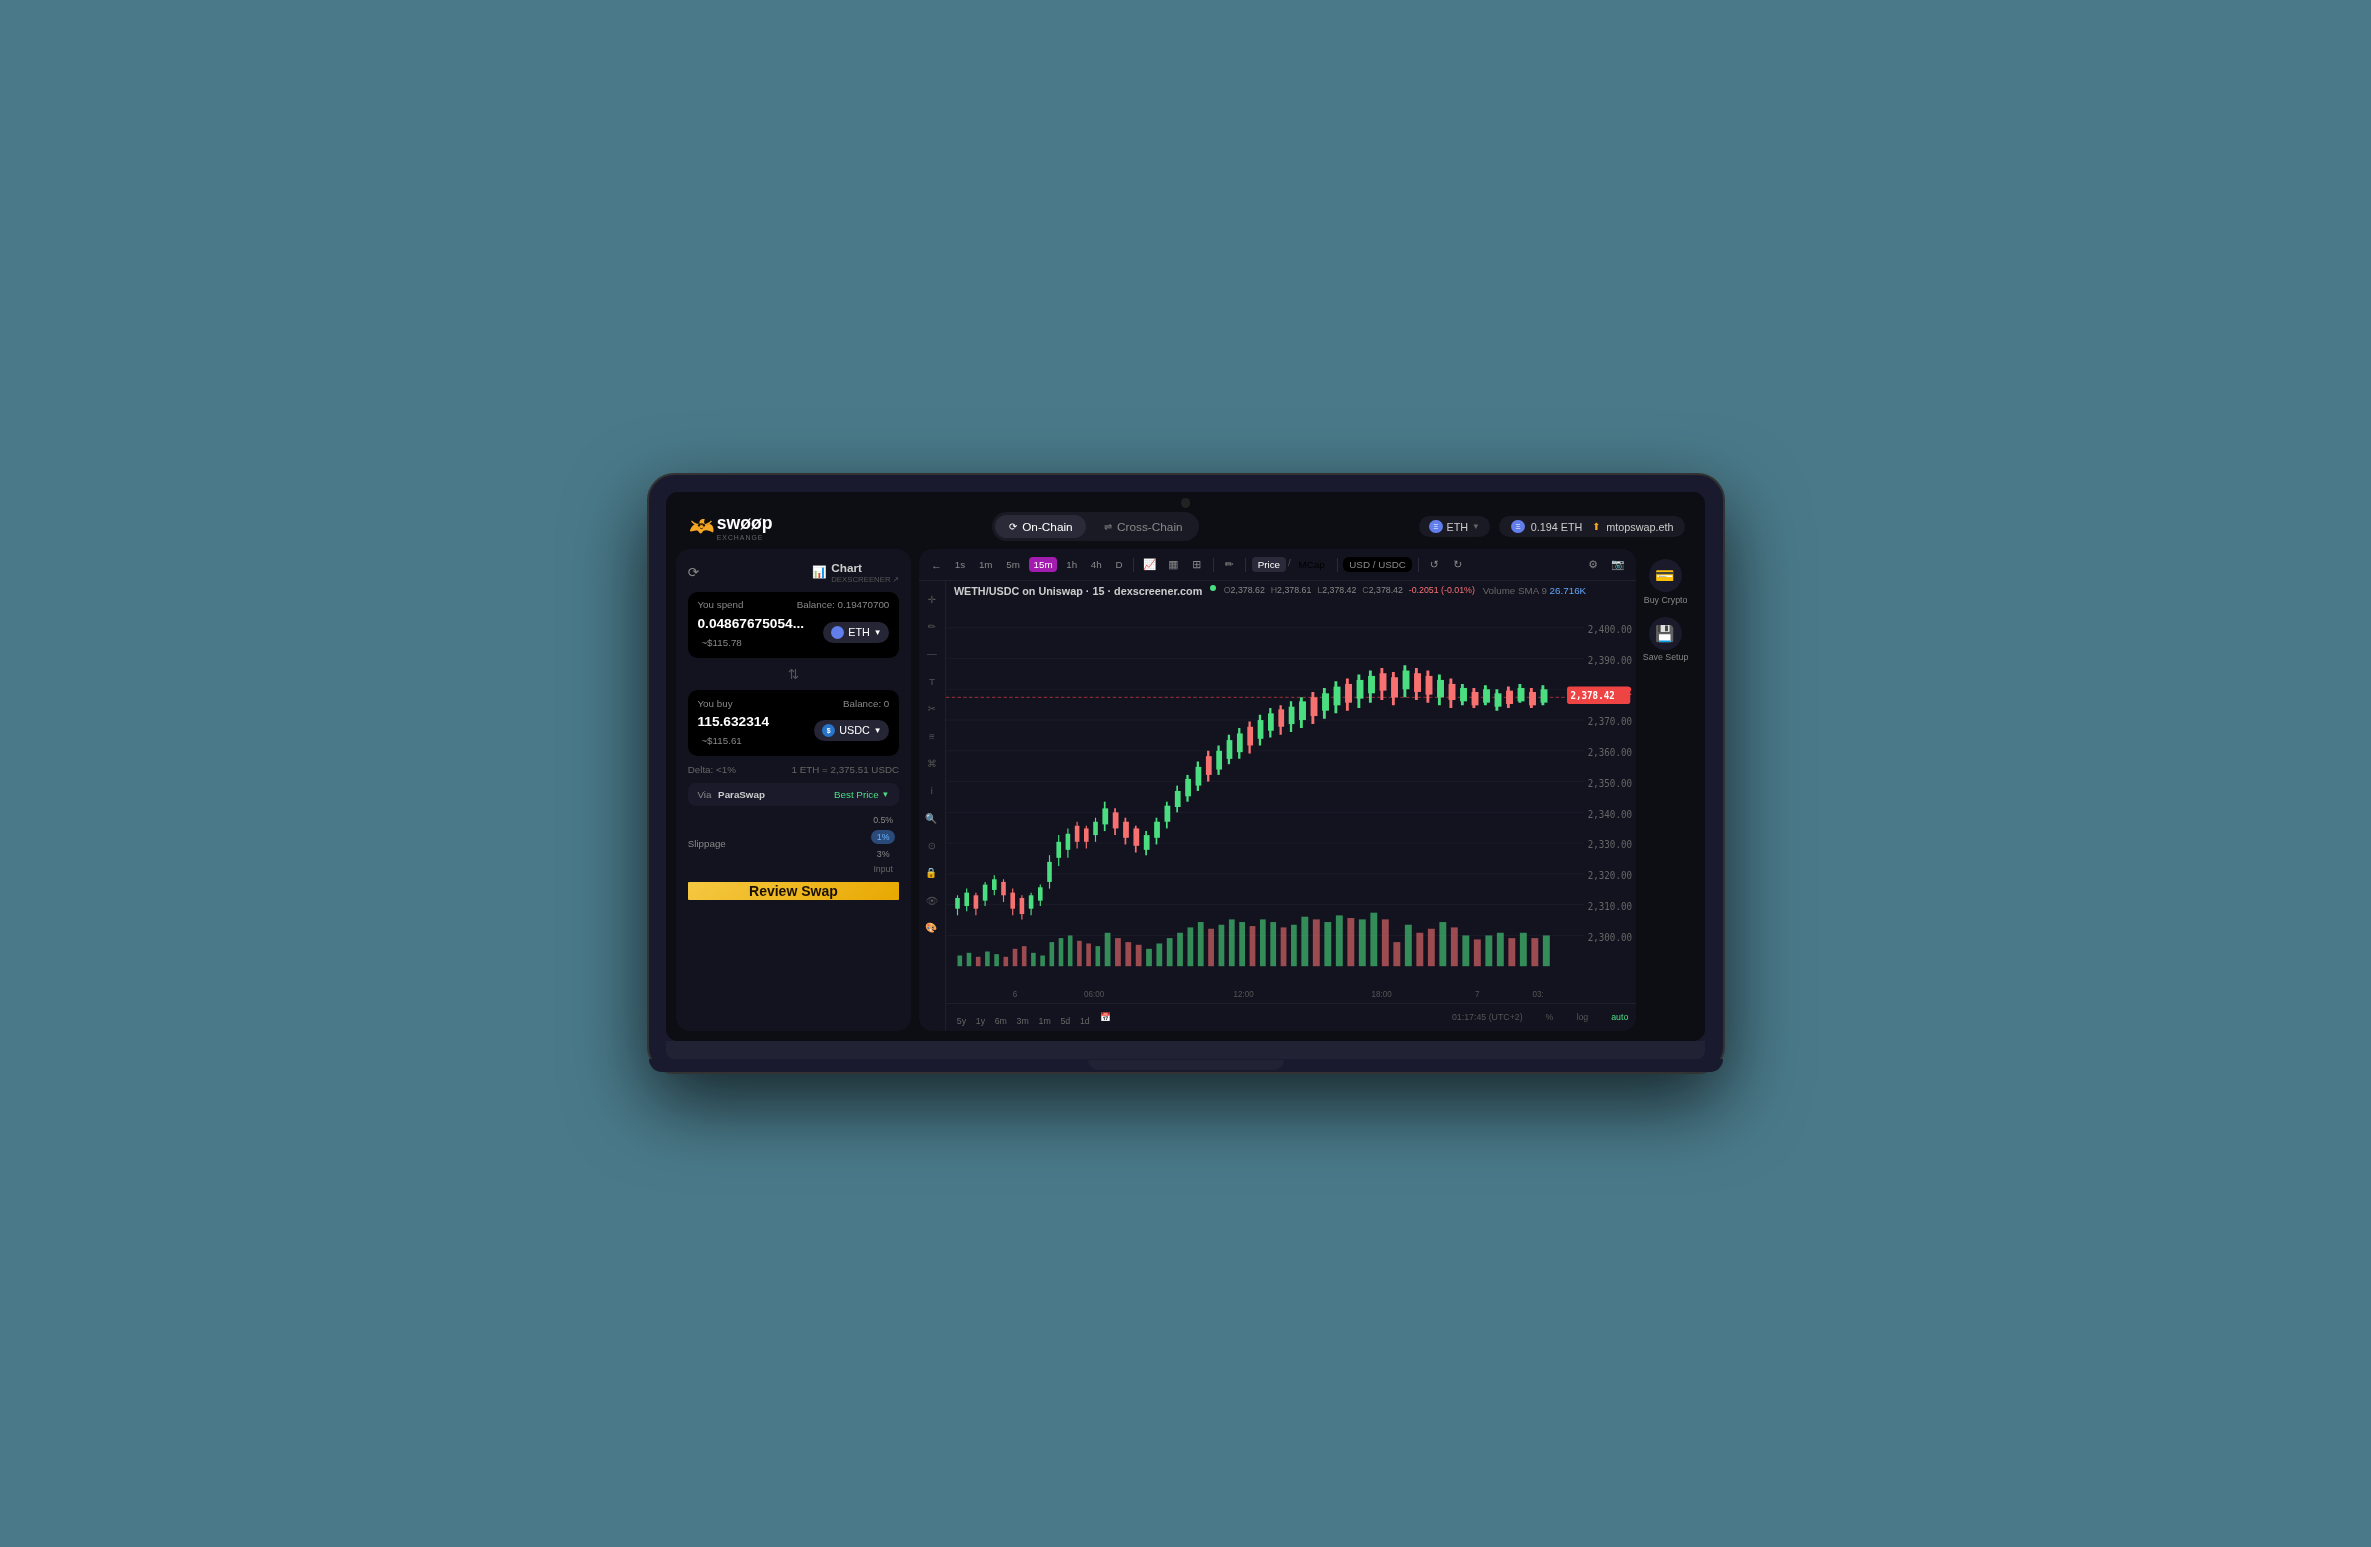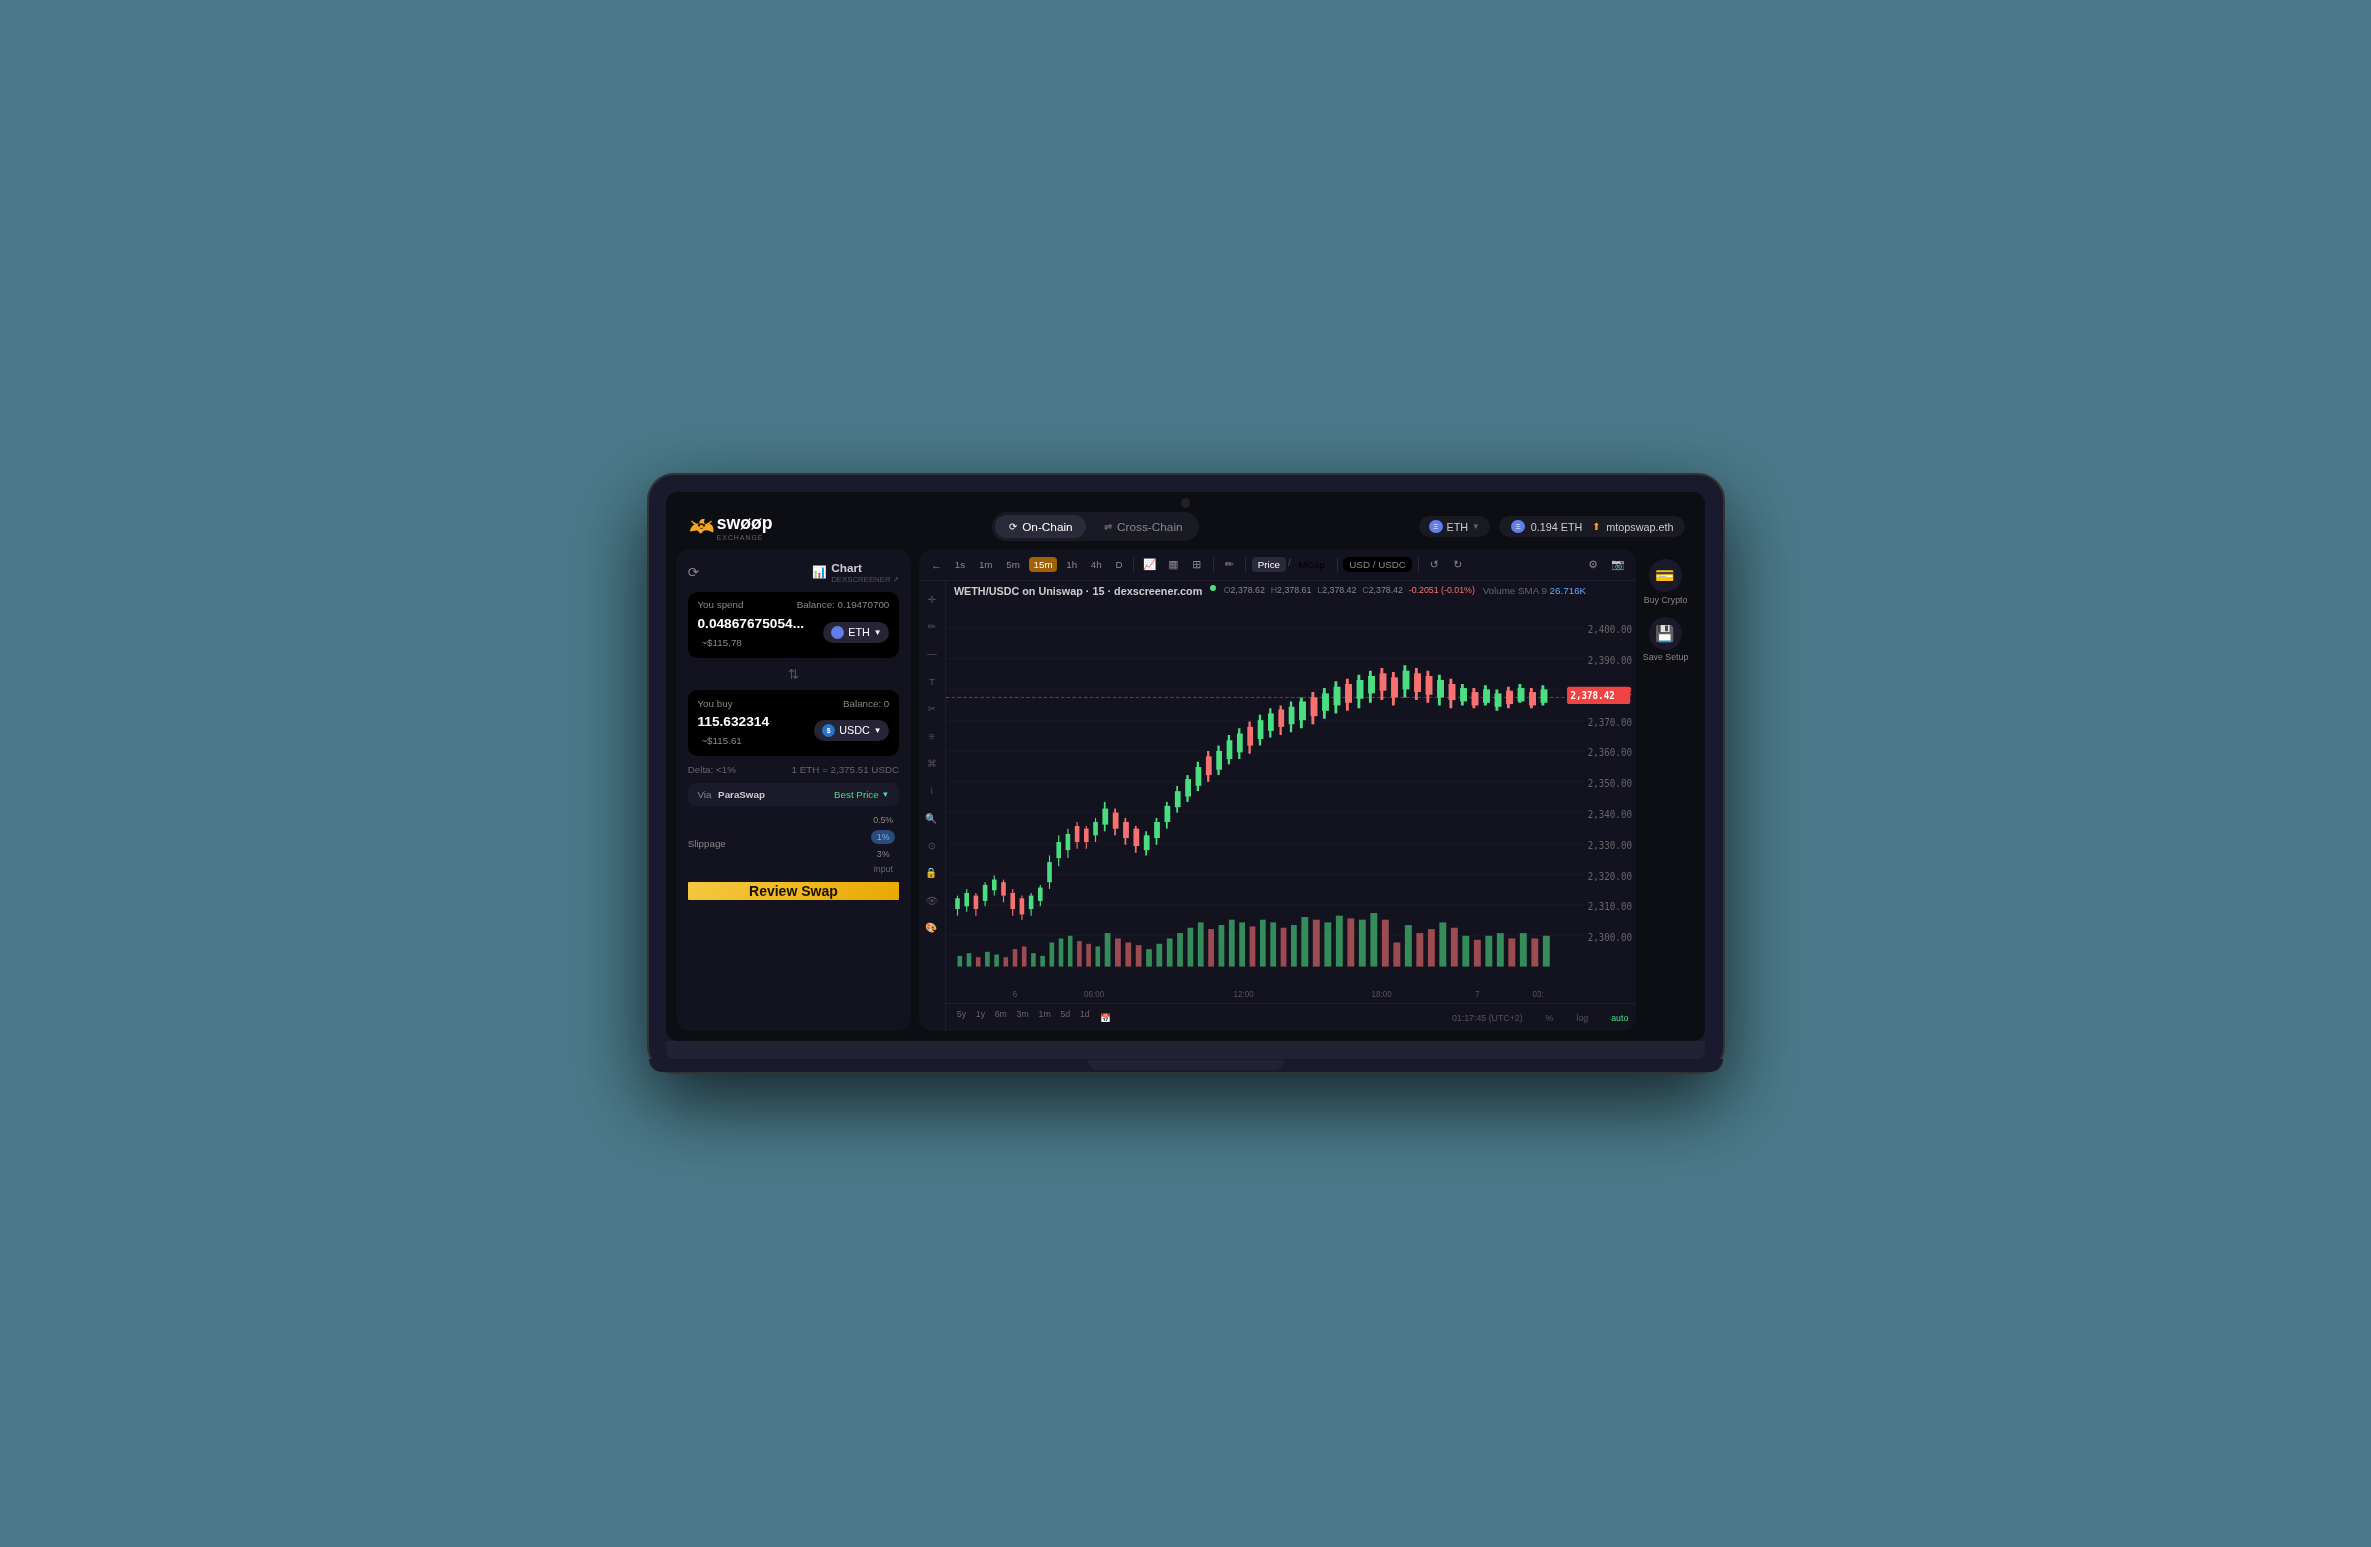--- a/index.html
+++ b/index.html
@@ -302,21 +302,21 @@
     }
     .chart-btn {
       padding: 2px 4.9px;
       border-radius: 3.9px;
       font-size: 9.8px;
       color: #888;
       cursor: pointer;
       background: transparent;
     }
     .chart-btn.active {
-      background: #a16207;
+      background: #a21caf;
       color: #fff;
     }
     .chart-divider {
       width: 1px;
       height: 13.7px;
       background: #2a2a3a;
       margin: 0 2px;
     }
     .chart-icon-btn {
       width: 19.6px;
@@ -426,20 +426,21 @@
       border-top: 1px solid #1e1e2e;
     }
     .time-range-btns {
       display: flex;
       gap: 3.9px;
     }
     .time-range-btn {
       color: #666;
       cursor: pointer;
       padding: 1px 2.9px;
+      margin-top: 8px;
     }
     .bottom-right-info {
       display: flex;
       gap: 23px;
       align-items: center;
       color: #555;
     }
     .auto-btn { color: #4ade80; cursor: pointer; }
     
     .right-sidebar {

